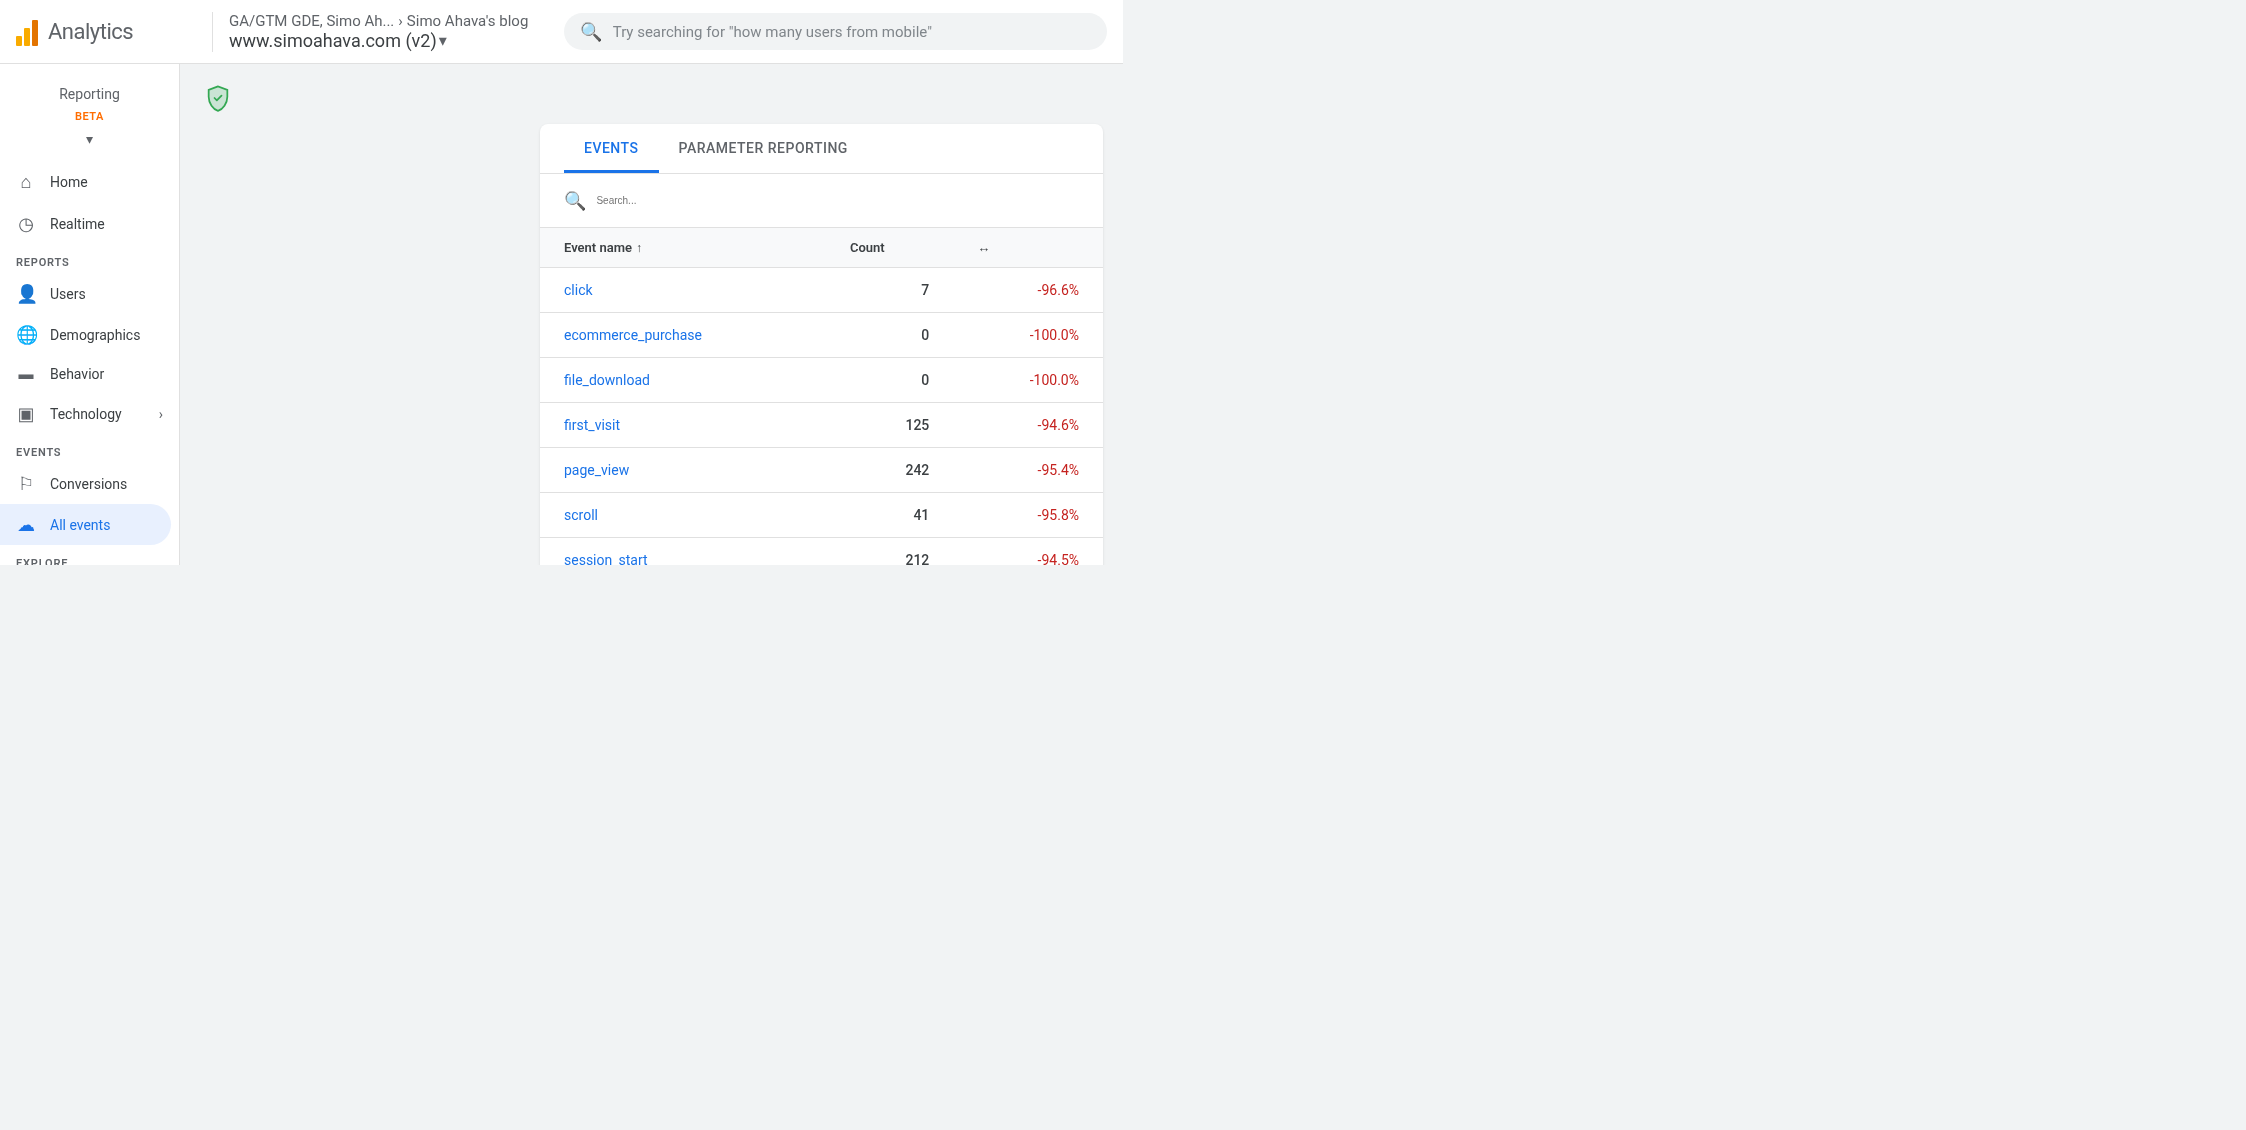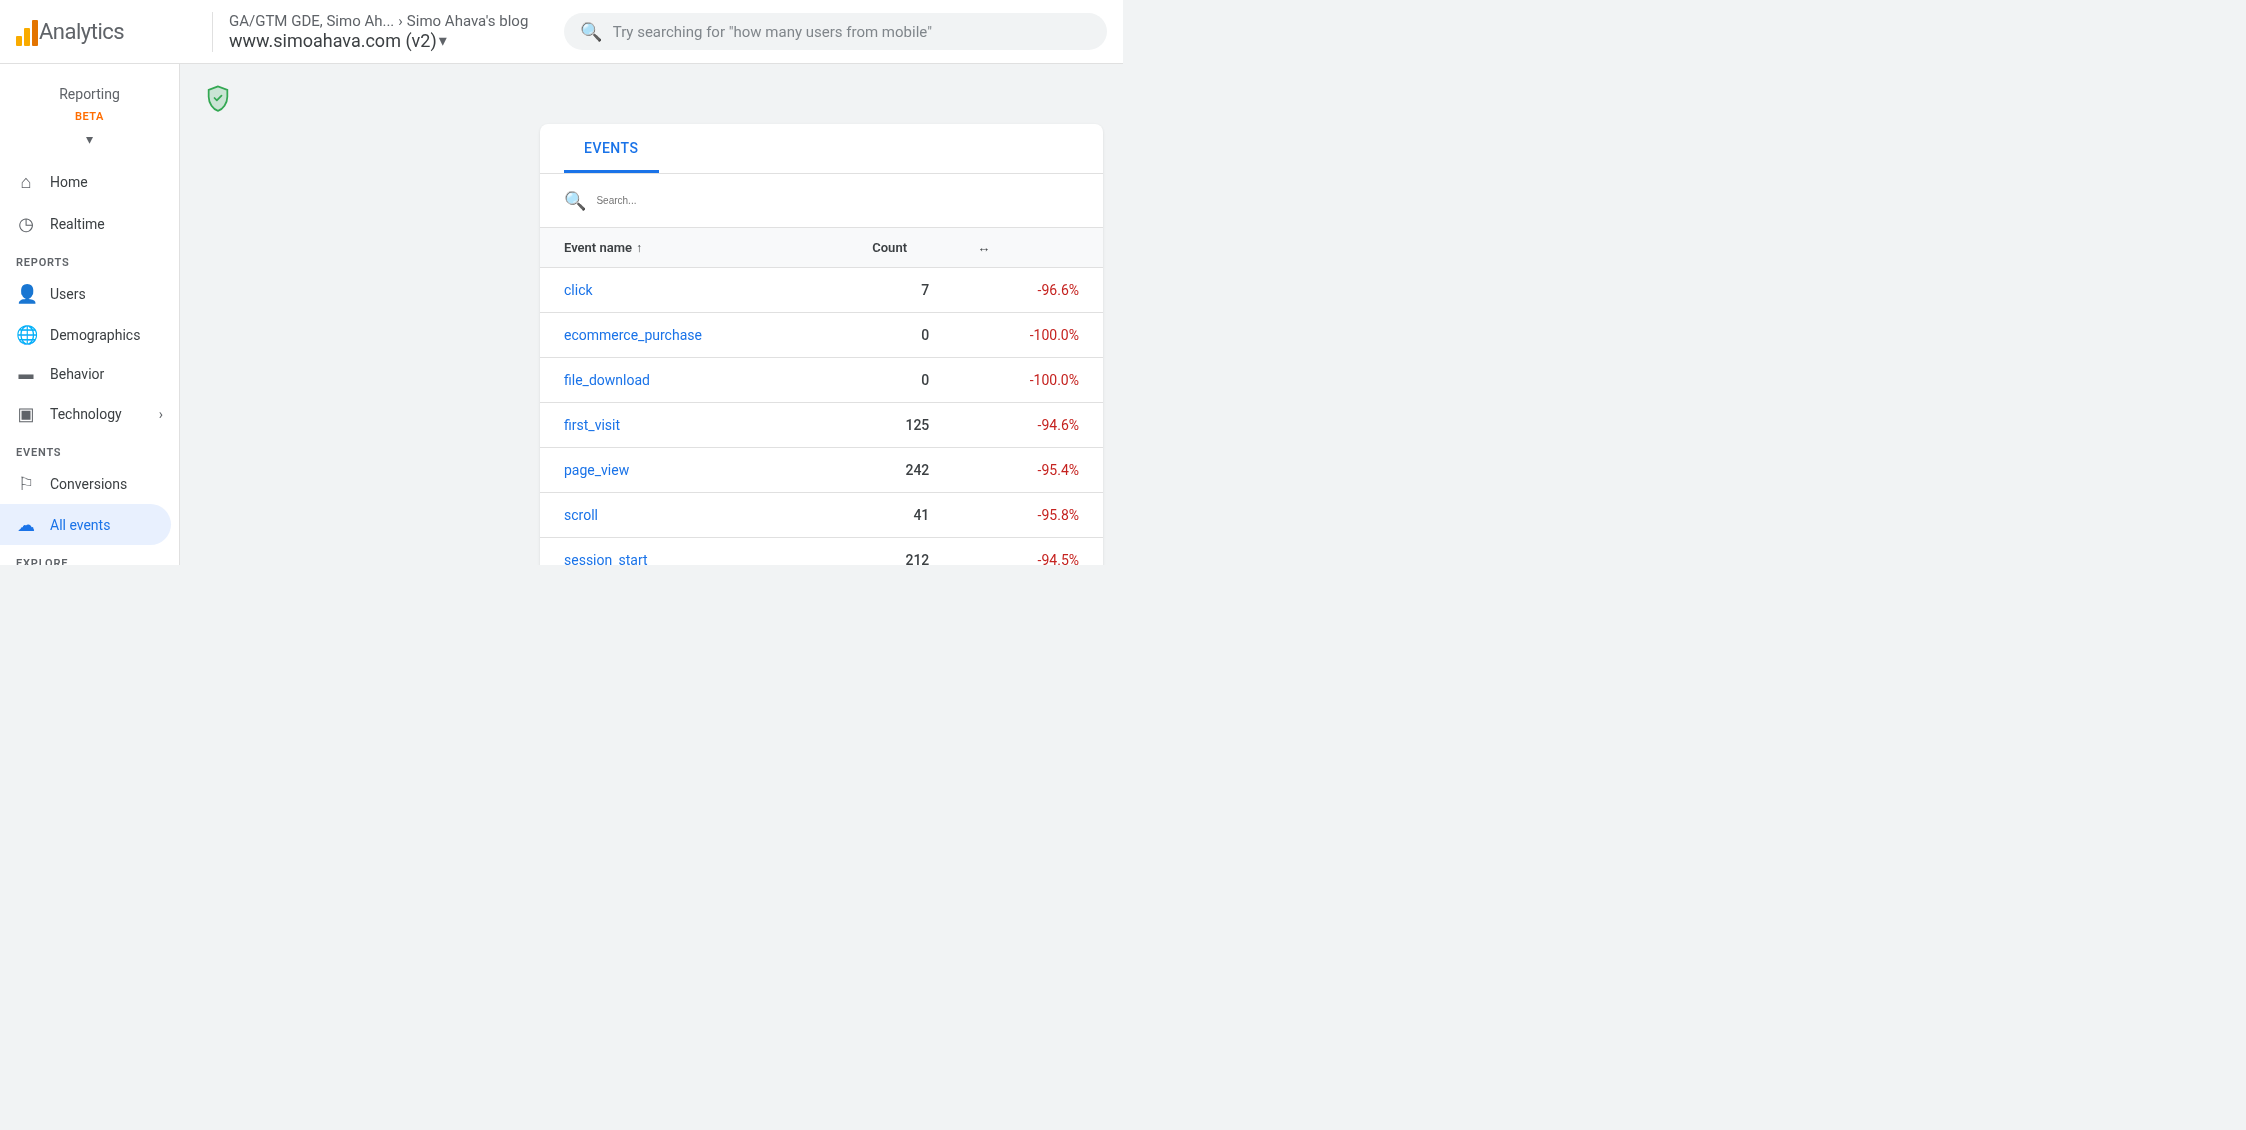--- a/index.html
+++ b/index.html
@@ -11,21 +11,21 @@
       align-items: center;
       background: #fff;
       height: 64px;
       padding: 0 16px;
       border-bottom: 1px solid #e0e0e0;
       gap: 16px;
     }
     .header-logo {
       display: flex;
       align-items: center;
-      gap: 1px;
+      gap: 10px;
       min-width: 180px;
     }
     .logo-bars {
       display: flex;
       align-items: flex-end;
       gap: 2px;
       height: 28px;
     }
     .bar1 { width: 6px; height: 10px; background: #F9AB00; border-radius: 1px; }
     .bar2 { width: 6px; height: 18px; background: #F9AB00; border-radius: 1px; }
@@ -236,21 +236,21 @@
       background: #f8f9fa;
     }
     .events-table th {
       padding: 12px 24px;
       text-align: left;
       font-size: 13px;
       font-weight: 600;
       color: #3c4043;
       border-bottom: 1px solid #e0e0e0;
     }
-    .events-table th.right { text-align: center; }
+    .events-table th.right { text-align: left; }
     .events-table td {
       padding: 14px 24px;
       border-bottom: 1px solid #e0e0e0;
       font-size: 14px;
     }
     .events-table td.event-name { color: #1a73e8; cursor: pointer; }
     .events-table td.count { text-align: right; font-weight: 500; }
     .events-table td.change { text-align: right; color: #c5221f; }
     .sort-icon { font-size: 12px; margin-left: 4px; }
     .col-icon { text-align: center; }
@@ -353,20 +353,23 @@
           <path d="M12 2L4 5v6c0 5.55 3.84 10.74 8 12 4.16-1.26 8-6.45 8-12V5l-8-3z" stroke="#34A853" stroke-width="1.5" fill="none"></path>
           <path d="M9 12l2 2 4-4" stroke="#34A853" stroke-width="1.5" stroke-linecap="round" stroke-linejoin="round"></path>
         </svg>
       </div>
     </div>
 
     <div class="events-panel">
       <div class="tabs-row">
         <div class="tab active">
           <span>EVENTS</span>
+        </div>
+        <div class="tab">
+          <span>PARAMETER REPORTING</span>
         </div>
       </div>
 
       <div class="search-row">
         <span class="search-row-icon">🔍</span>
         <input class="search-row-input" type="text" placeholder="Search..." style="">
       </div>
 
       <table class="events-table">
         <thead>

